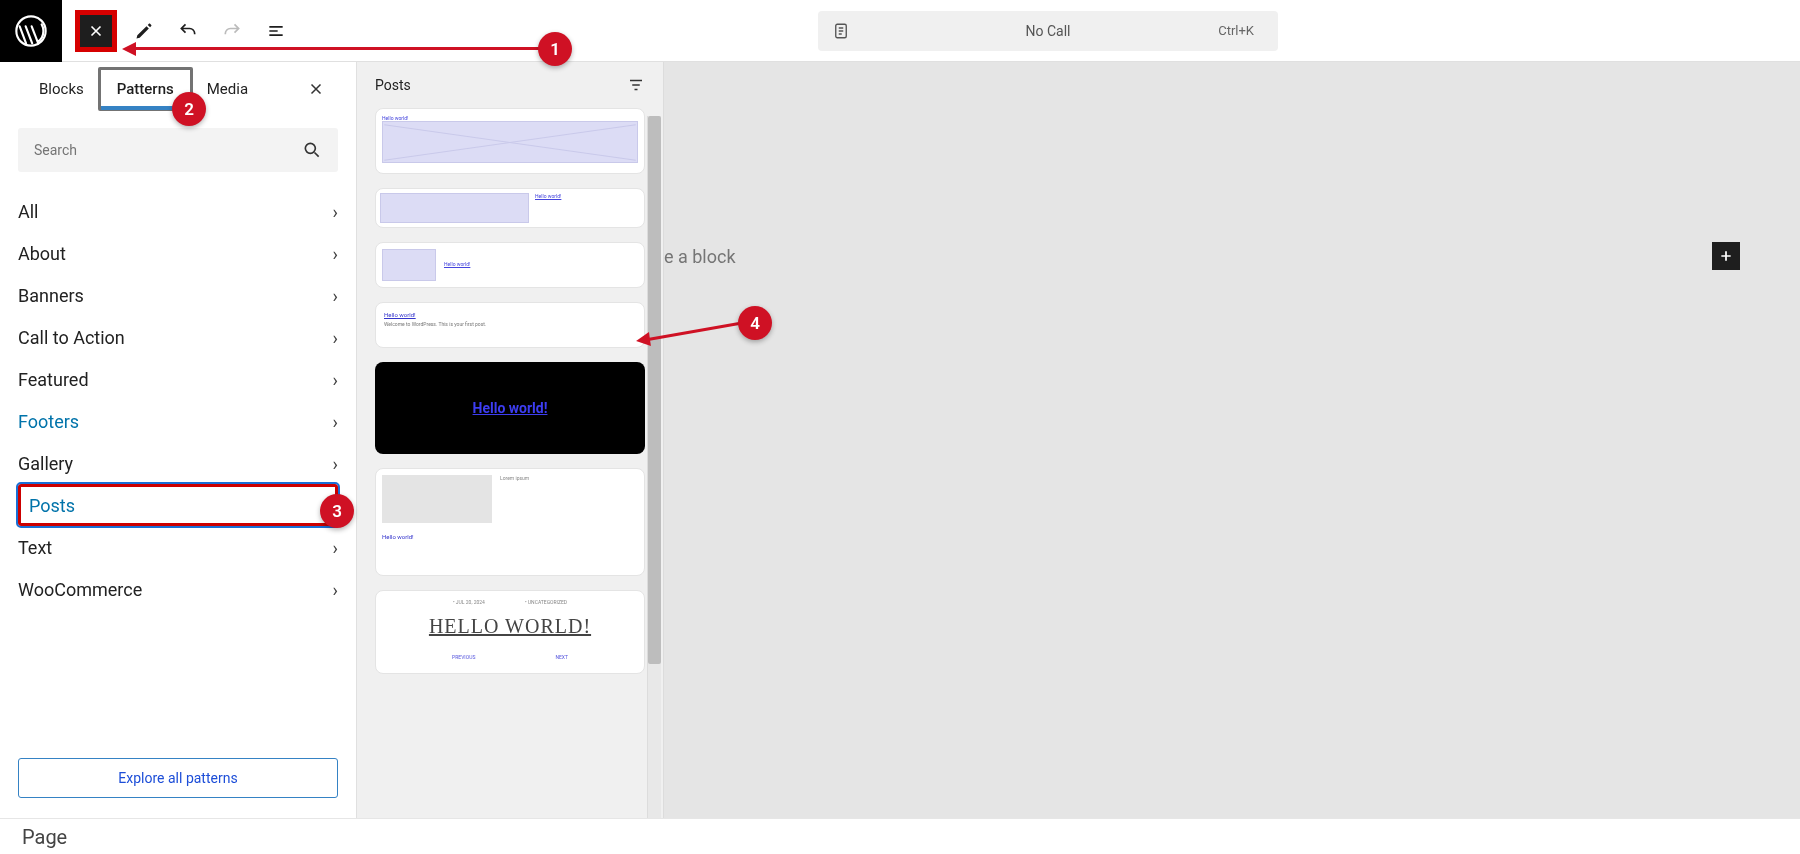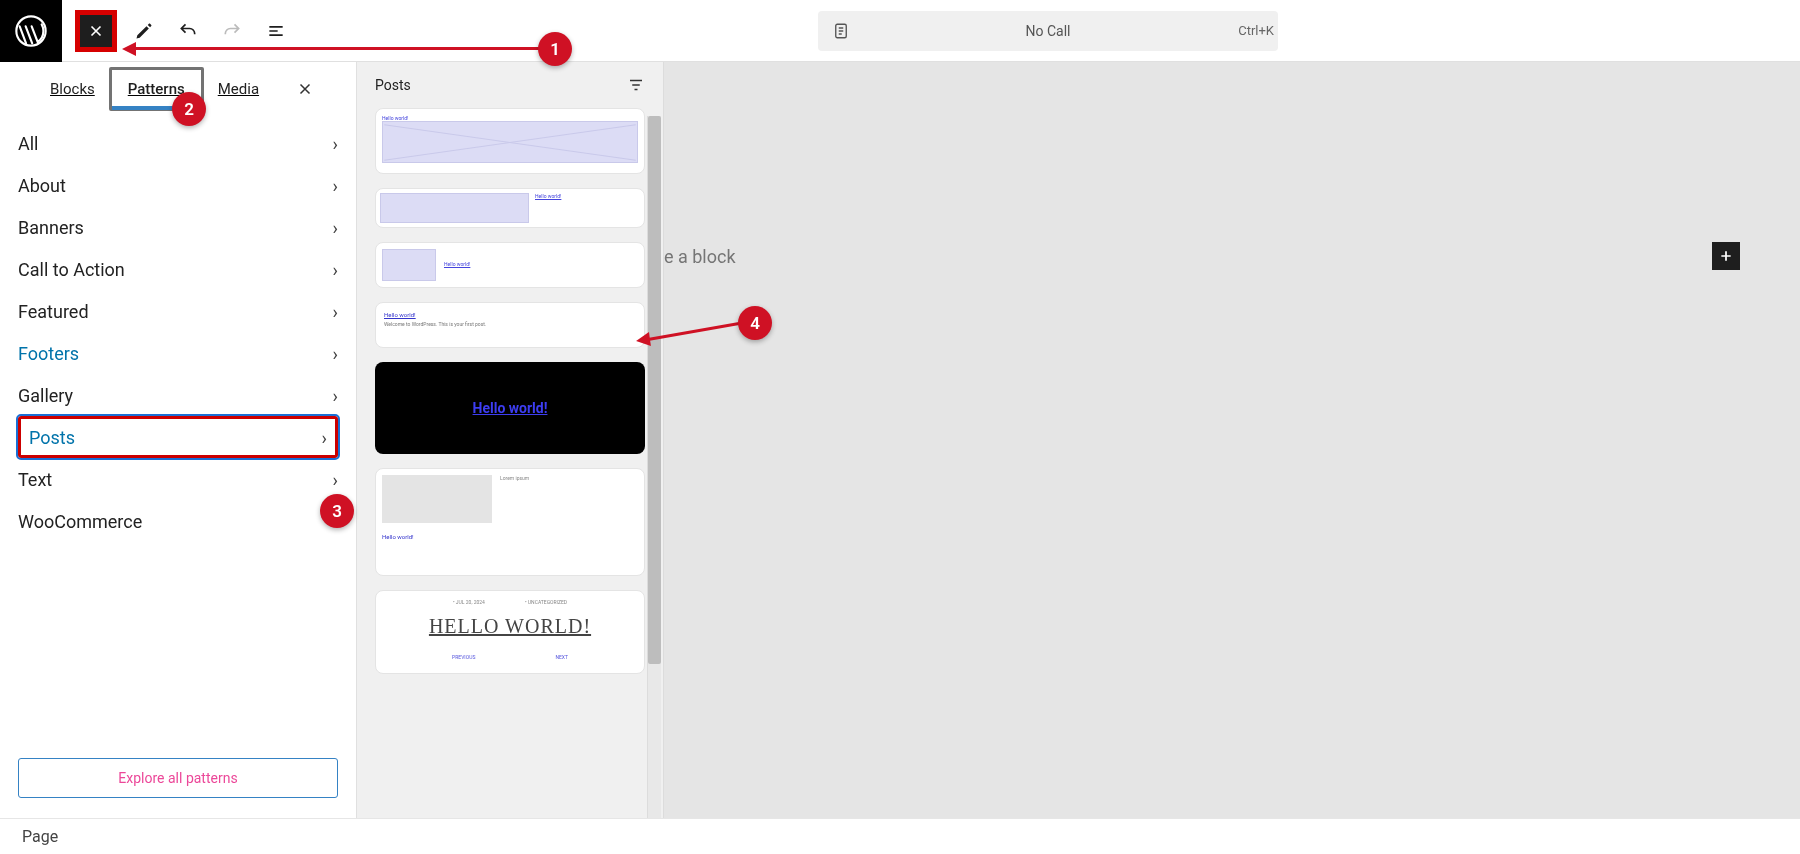--- a/index.html
+++ b/index.html
@@ -7,52 +7,52 @@
 
 
 .topbar { display: flex; align-items: center; height: 62px; border-bottom: 1px solid #e0e0e0; }
 .wp-logo { width: 62px; height: 62px; background: #000; display: flex; align-items: center; justify-content: center; color: #fff; }
 .wp-logo svg { width: 32px; height: 32px; }
 .toggle-inserter { width: 40px; height: 40px; margin-left: 14px; background: #1e1e1e; color: #fff; display: flex; align-items: center; justify-content: center; border: 4px solid #d60000; outline: 1px solid #d60000; cursor: pointer; }
 .tool-btn { width: 40px; height: 40px; display: flex; align-items: center; justify-content: center; color: #1e1e1e; cursor: pointer; }
 .tool-group { display: flex; gap: 4px; margin-left: 8px; }
 .title-wrap { flex: 1; display: flex; justify-content: center; }
 .title-bar { width: 460px; height: 40px; background: #f0f0f0; border-radius: 4px; display: flex; align-items: center; justify-content: center; position: relative; color: #555; font-size: 14px; }
-.title-bar .kbd { position: absolute; right: 4px; font-size: 13px; color: #666; }
+.title-bar .kbd { position: absolute; right: 24px; font-size: 13px; color: #666; }
 .title-bar .doc-icon { position: absolute; left: 14px; }
 .right-tools { display: flex; align-items: center; gap: 12px; padding-right: 14px; }
 .save-draft { color: #888; font-size: 14px; background: none; border: none; cursor: pointer; }
 .publish-btn { background: #3282d6; color: #fff; border: none; padding: 9px 16px; border-radius: 3px; font-size: 14px; cursor: pointer; }
 .icon-btn { width: 36px; height: 36px; display: flex; align-items: center; justify-content: center; cursor: pointer; }
 .dots-vert { display: flex; flex-direction: column; gap: 3px; }
 .dots-vert span { width: 4px; height: 4px; background: #333; border-radius: 50%; }
 .pixel-avatar { width: 28px; height: 28px; background: repeating-conic-gradient(#999 0% 25%, #ddd 0% 50%) 50% / 8px 8px; }
 
 
 .body-wrap { display: flex; height: calc(854px - 62px - 36px); }
 
 
 .inserter { width: 357px; border-right: 1px solid #e0e0e0; display: flex; flex-direction: column; }
-.tabs { display: flex; align-items: center; height: 54px; padding: 0 36px; position: relative; text-decoration: underline; }
+.tabs { display: flex; align-items: center; height: 54px; padding: 0 25px; position: relative; }
 .tab { font-size: 15px; color: #222; padding: 14px 14px; cursor: pointer; position: relative; }
 .tab.active { color: #1e1e1e; font-weight: 500; }
 .tab.active::after { content: ""; position: absolute; left: 0; right: 0; bottom: -2px; height: 4px; background: #3582c4; }
 .tab.patterns-tab { border: 3px solid #737373; border-radius: 2px; padding: 10px 16px; }
 .close-tabs { margin-left: auto; font-size: 18px; cursor: pointer; padding: 0 6px; }
 .search-wrap { padding: 12px 18px; }
 .search-box { width: 100%; height: 44px; background: #f3f3f3; border: none; border-radius: 3px; padding: 0 44px 0 16px; font-size: 14px; position: relative; }
 .search-rel { position: relative; }
 .search-icon-pos { position: absolute; right: 16px; top: 50%; transform: translateY(-50%); pointer-events: none; }
 .cat-list { flex: 1; overflow-y: auto; padding: 6px 18px; }
 .cat-item { display: flex; align-items: center; justify-content: space-between; height: 42px; font-size: 18px; color: #222; cursor: pointer; }
 .cat-item .chev { color: #444; }
 .cat-item.blue { color: #0073aa; }
 .cat-item.posts-sel { border: 3px solid #c00; outline: 2px solid #1a6fd6; outline-offset: 0; border-radius: 3px; padding: 0 8px; color: #0073aa; }
 .explore-wrap { padding: 16px 18px 20px; }
-.explore-btn { width: 100%; height: 40px; border: 1px solid #3582c4; background: #fff; color: #ec4899; border-radius: 3px; font-size: 14px; cursor: pointer; }
+.explore-btn { width: 100%; height: 40px; border: 1px solid #3582c4; background: #fff; color: #1d4ed8; border-radius: 3px; font-size: 14px; cursor: pointer; }
 
 
 .patterns-panel { width: 307px; background: #f0f0f0; display: flex; flex-direction: column; border-right: 1px solid #dcdcdc; position: relative; }
 .pp-head { display: flex; align-items: center; justify-content: space-between; padding: 14px 18px; font-size: 14px; color: #222; }
 .pp-list { flex: 1; overflow-y: auto; padding: 0 18px 18px; display: flex; flex-direction: column; gap: 14px; }
 .pp-scroll-track { position: absolute; top: 54px; right: 2px; width: 14px; bottom: 0; background: #e8e8e8; border-left: 1px solid #dcdcdc; }
 .pp-scroll-thumb { position: absolute; top: 0; left: 0; right: 0; height: 78%; background: #bdbdbd; border-radius: 2px; }
 .pattern-card { background: #fff; border: 1px solid #e4e4e4; border-radius: 8px; cursor: pointer; }
 .pc1 { height: 66px; padding: 6px; }
 .pc1 .hero { height: 42px; background: #dcdcf5; border: 1px solid #c9c9ea; position: relative; }
@@ -79,21 +79,21 @@
 .pc7 .big { font-family: "Times New Roman", serif; font-size: 20px; letter-spacing: 1px; color: #444; text-decoration: underline; margin-top: 10px; }
 .pc7 .nav { font-size: 5px; color: #55d; display: flex; gap: 80px; margin-top: 16px; }
 
 
 .canvas { flex: 1; position: relative; background: #e5e5e5; padding-top: 180px; }
 .block-placeholder { margin-left: 0; display: flex; align-items: center; justify-content: space-between; padding: 0 60px 0 0; }
 .block-text { color: #757575; font-size: 18px; }
 .add-block { width: 28px; height: 28px; background: #1e1e1e; color: #fff; display: flex; align-items: center; justify-content: center; cursor: pointer; }
 
 
-.footer-bar { height: 36px; border-top: 1px solid #e6e6e6; display: flex; align-items: center; padding: 0 22px; font-size: 16px; color: #444; }
+.footer-bar { height: 36px; border-top: 1px solid #e6e6e6; display: flex; align-items: center; padding: 0 22px; font-size: 20px; color: #444; }
 
 
 .annot { position: absolute; pointer-events: none; z-index: 5000; }
 .annot-circle { width: 34px; height: 34px; border-radius: 50%; background: #cf1124; color: #fff; display: flex; align-items: center; justify-content: center; font-size: 17px; font-weight: 600; box-shadow: 0 2px 5px rgba(0,0,0,.3); }
 .arrow-line { background: #cf1124; height: 3px; position: absolute; transform-origin: left center; }
 .arrow-head { width: 0; height: 0; border-top: 7px solid transparent; border-bottom: 7px solid transparent; border-right: 14px solid #cf1124; position: absolute; }
 
 svg { display: block; }
 </style>
 </head>
@@ -156,20 +156,31 @@
       <div class="tab">Blocks</div>
       <div class="tab patterns-tab active">Patterns</div>
       <div class="tab">Media</div>
       <div class="close-tabs">
         <svg width="18" height="18" viewBox="0 0 24 24" stroke="#333" stroke-width="2">
             <path d="M6 6l12 12M18 6L6 18"></path>
           </svg>
       </div>
     </div>
 
+    <div class="search-wrap">
+      <div class="search-rel">
+        <input class="search-box" placeholder="Search" style="">
+        <span class="search-icon-pos">
+          <svg width="20" height="20" viewBox="0 0 24 24" fill="none" stroke="#333" stroke-width="2">
+              <circle cx="10" cy="10" r="6"></circle>
+              <path d="M20 20l-5-5"></path>
+            </svg>
+        </span>
+      </div>
+    </div>
 
     <div class="cat-list">
       <div class="cat-item">
           <span>All</span>
           <span class="chev">›</span>
         </div>
       <div class="cat-item">
           <span>About</span>
           <span class="chev">›</span>
         </div>

